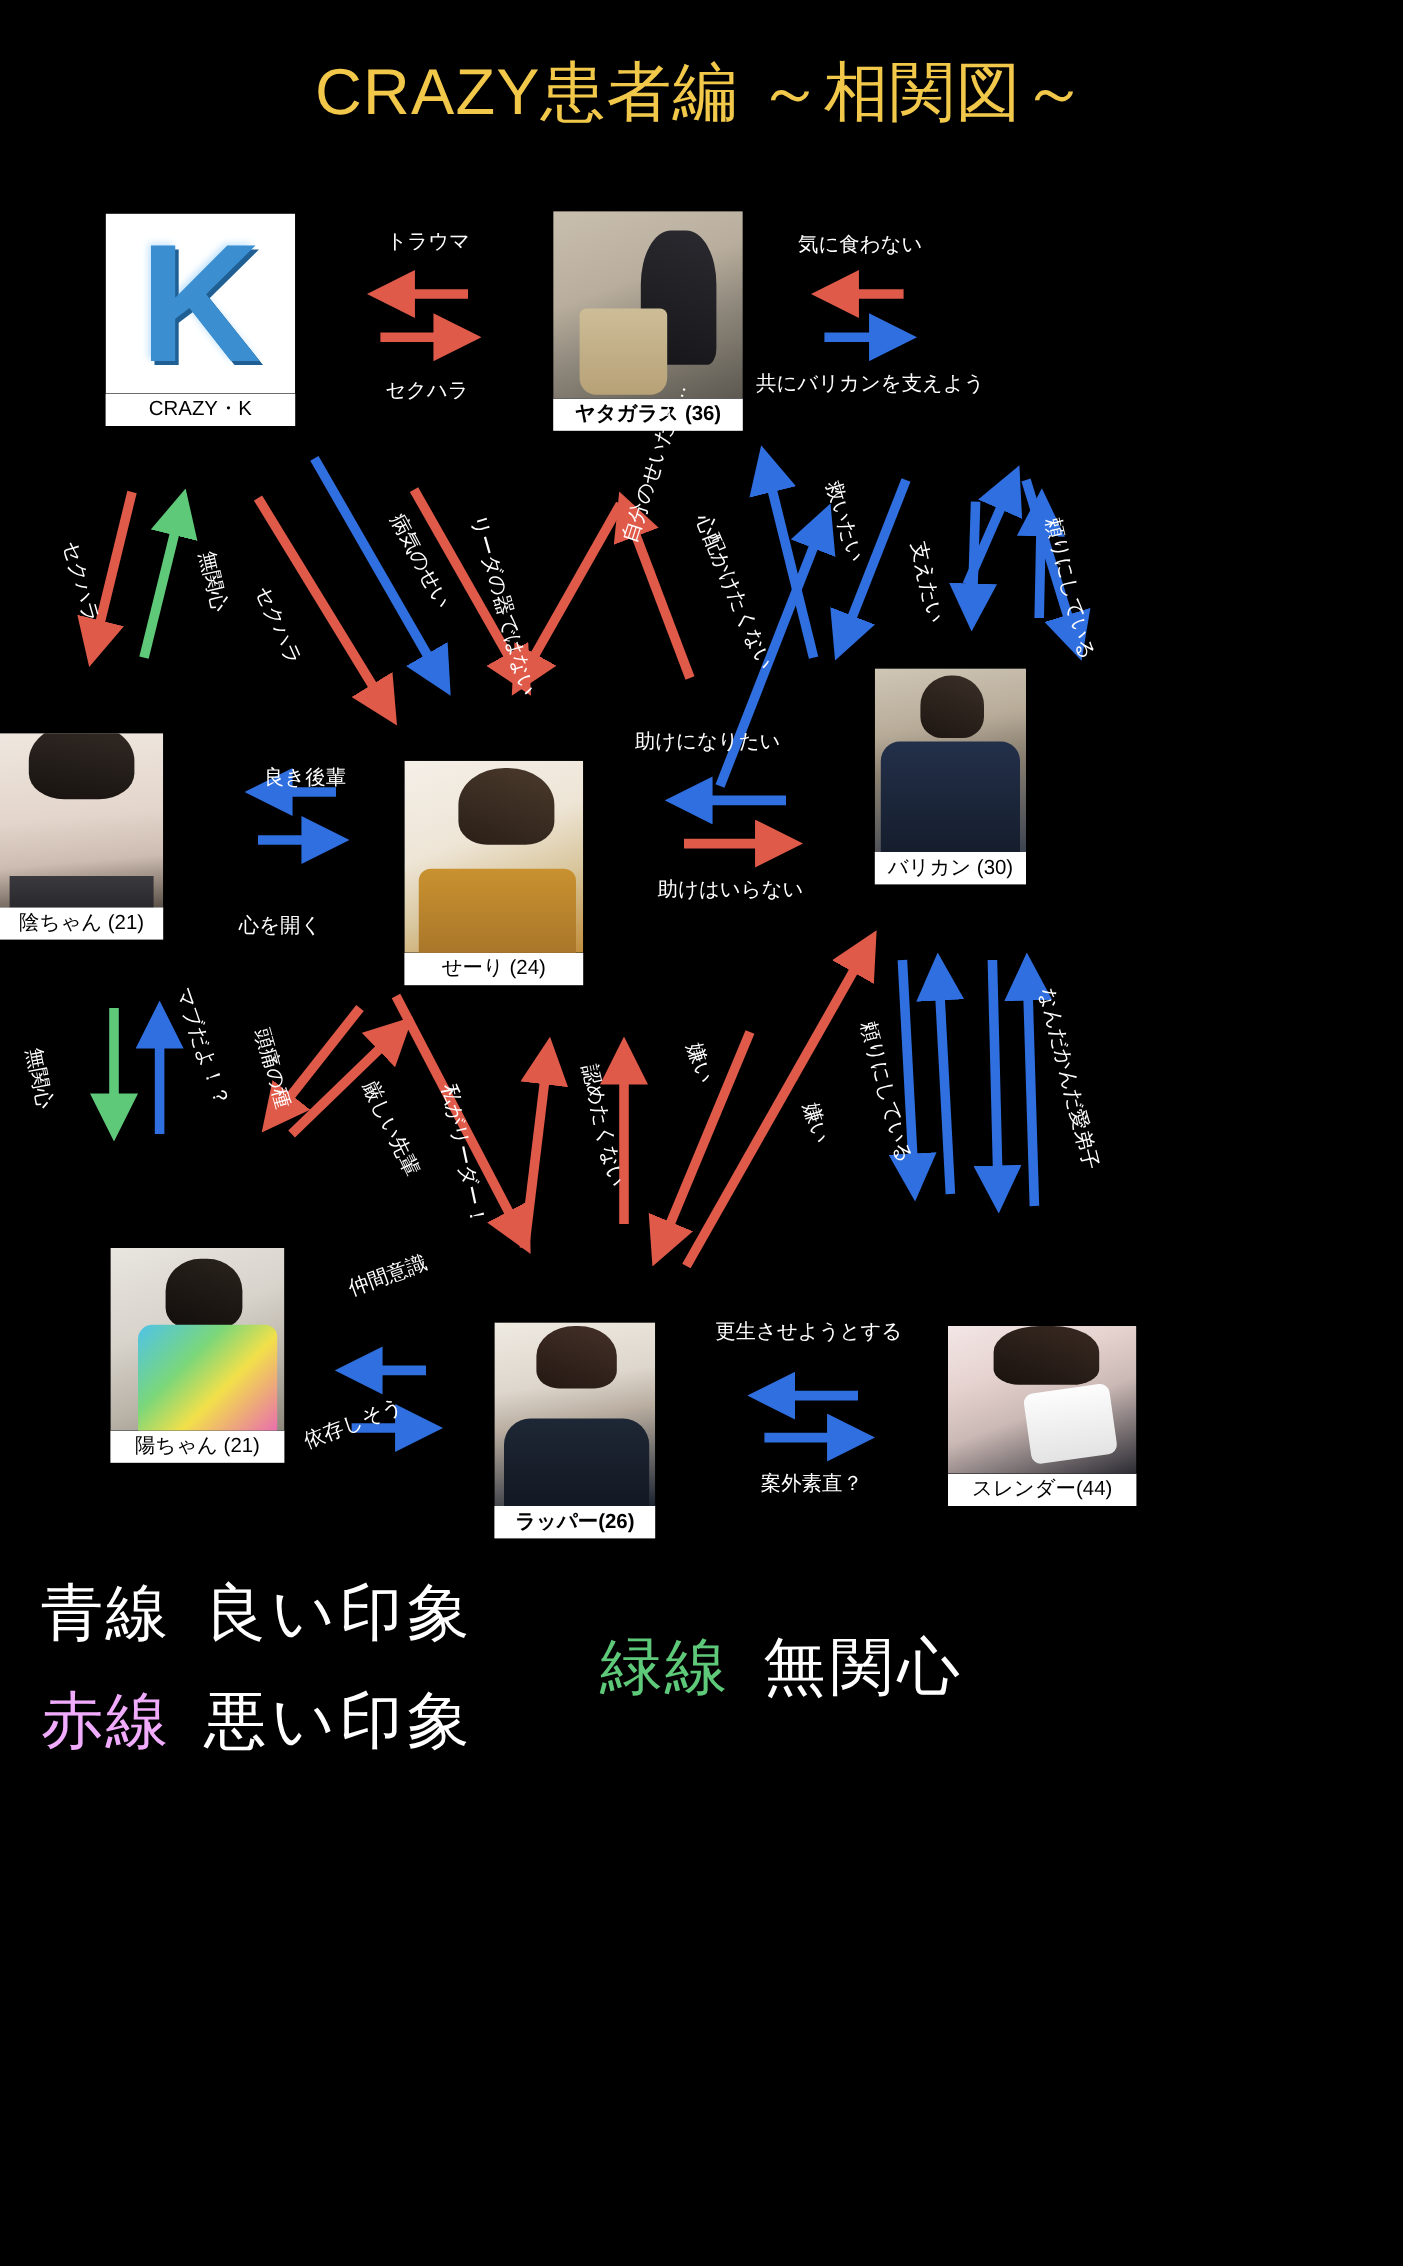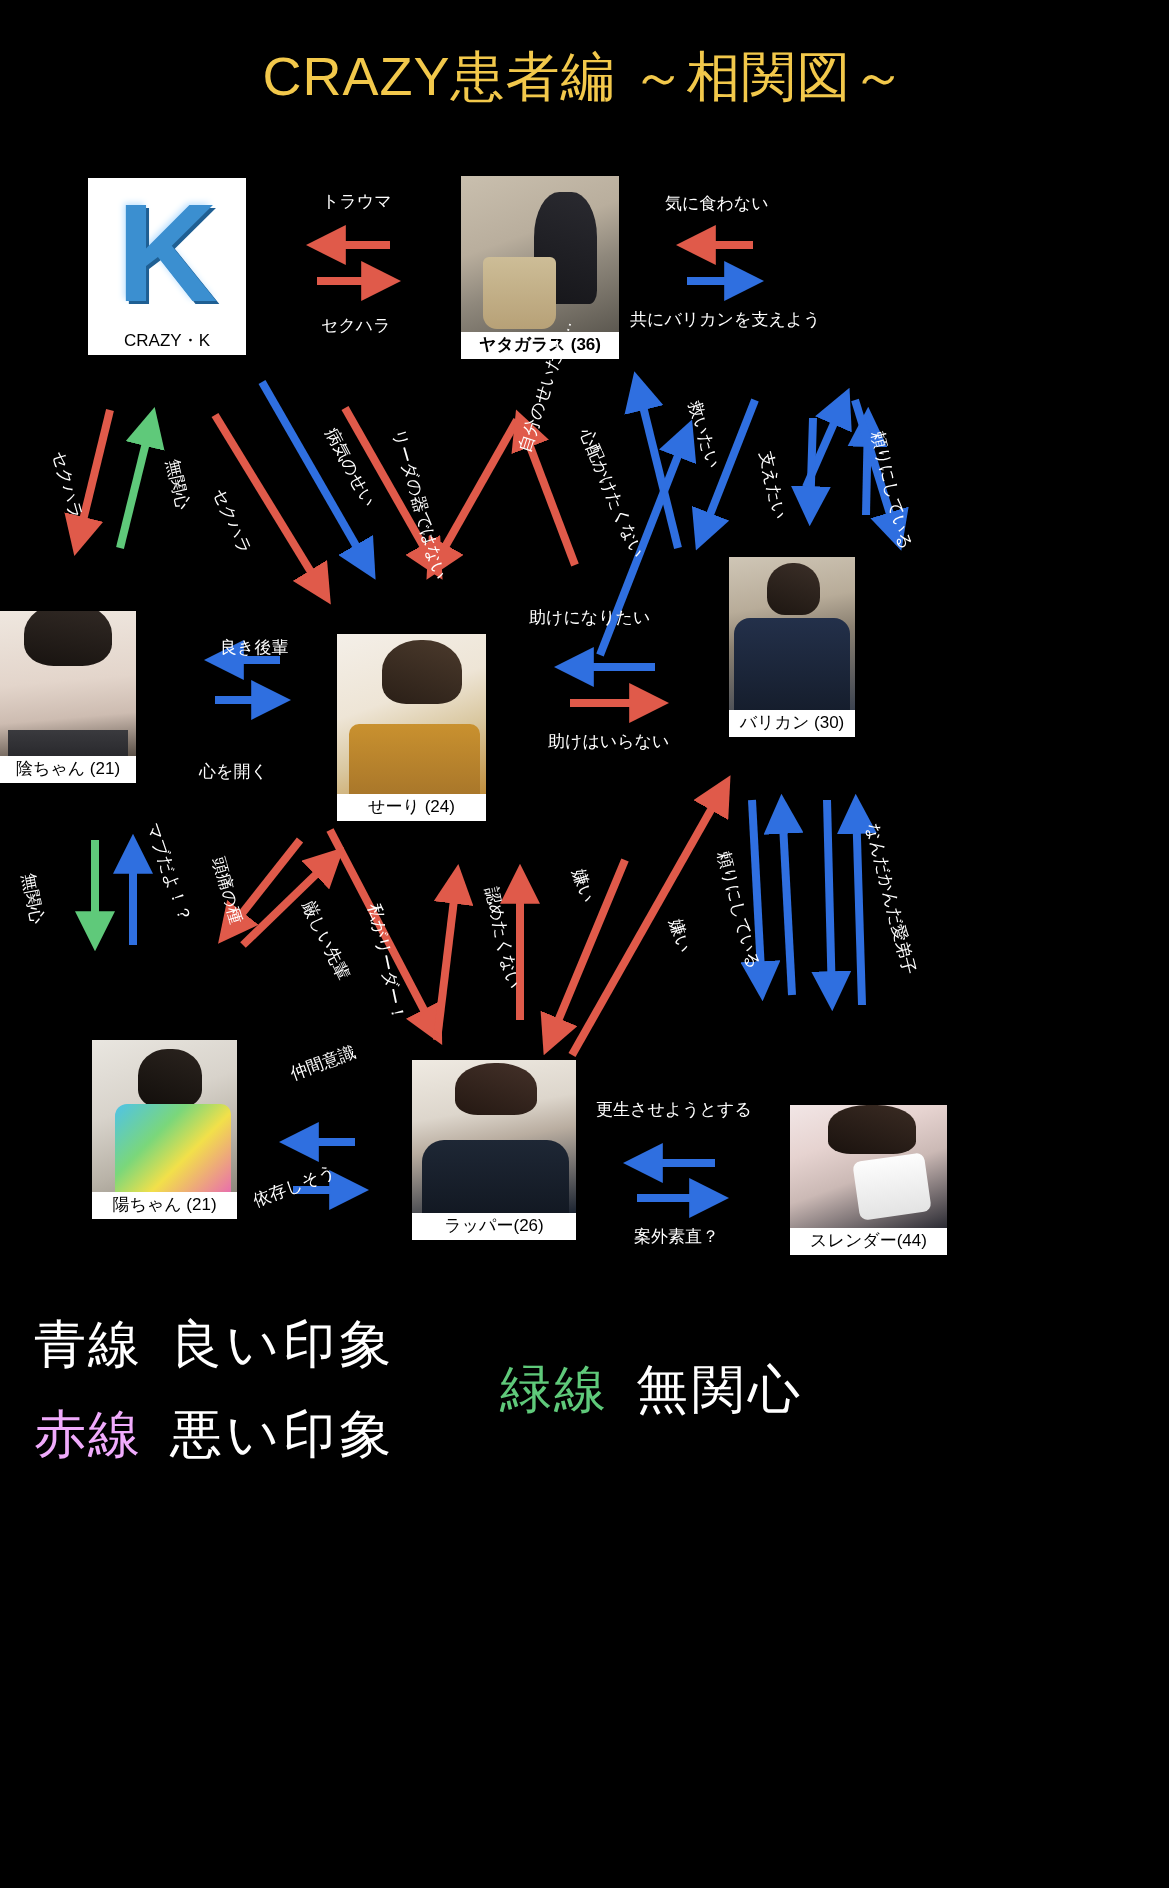--- a/index.html
+++ b/index.html
@@ -376,21 +376,21 @@
     <div class="caption">バリカン (30)</div>
   </div>
 
   <div class="card" style="left:92px; top:1000px; width:145px;margin-top:40px;">
     <div class="photo" style="height:152px;">
       <div class="ph ph-hina"></div>
     </div>
     <div class="caption">陽ちゃん (21)</div>
   </div>
 
-  <div class="card" style="left:412px; top:1060px; width:164px;">
+  <div class="card" style="left:412px; top:1102px; width:134px;font-weight:bold;">
     <div class="photo" style="height:153px;">
       <div class="ph ph-rapper"></div>
     </div>
     <div class="caption">ラッパー(26)</div>
   </div>
 
   <div class="card" style="left:790px; top:1105px; width:157px;">
     <div class="photo" style="height:123px;">
       <div class="ph ph-slender"></div>
     </div>

